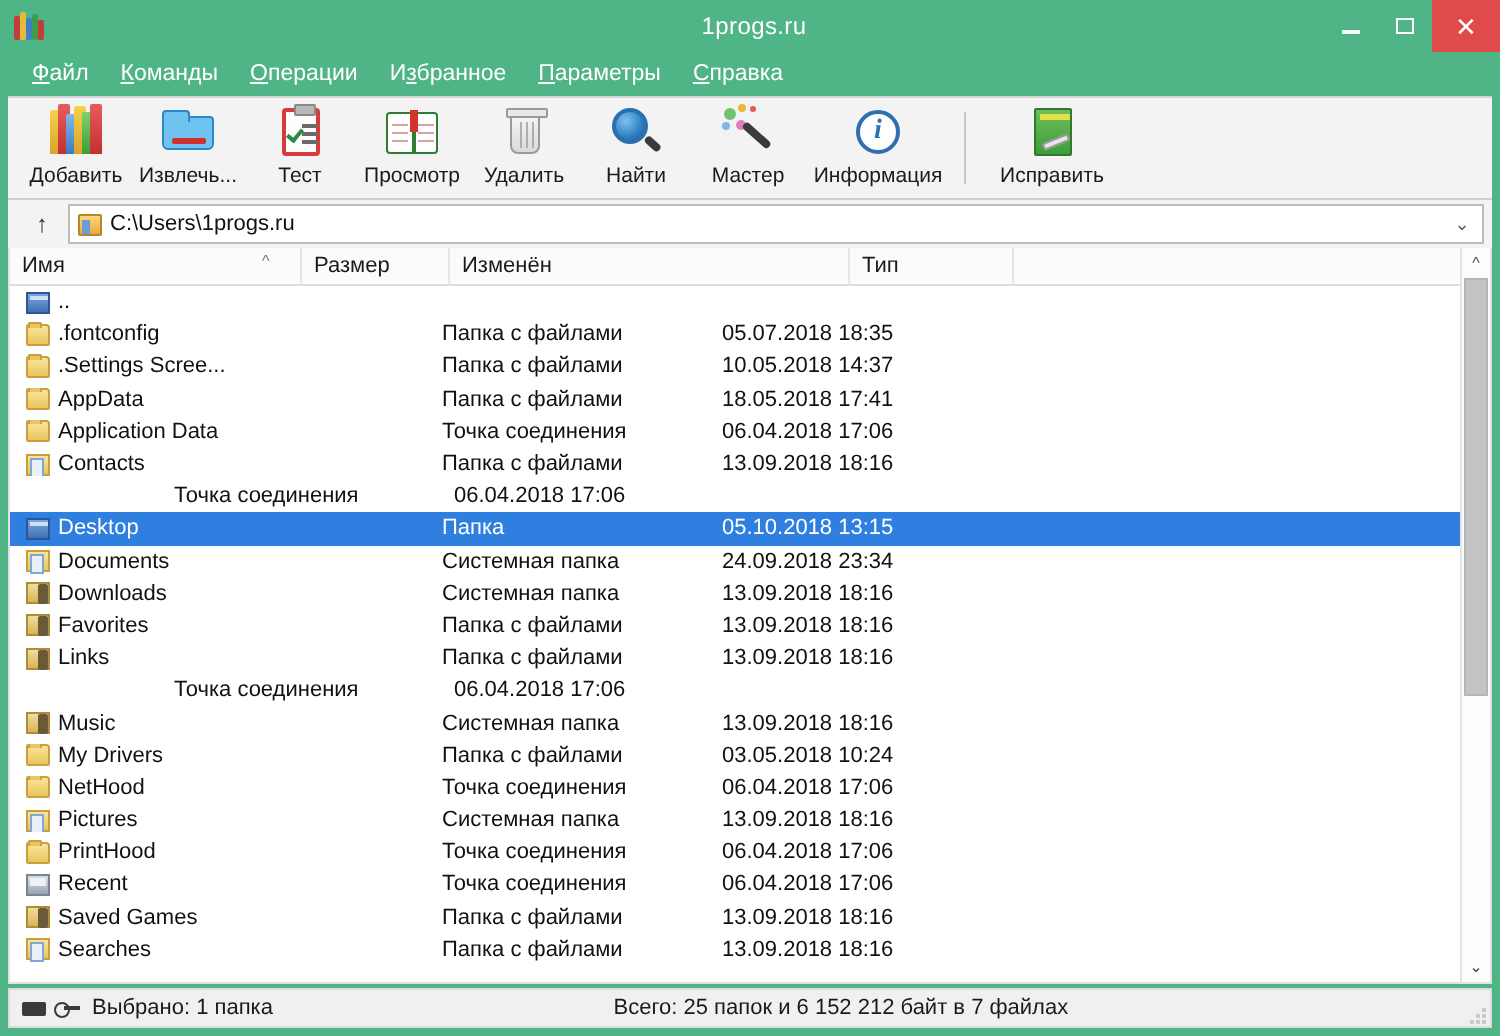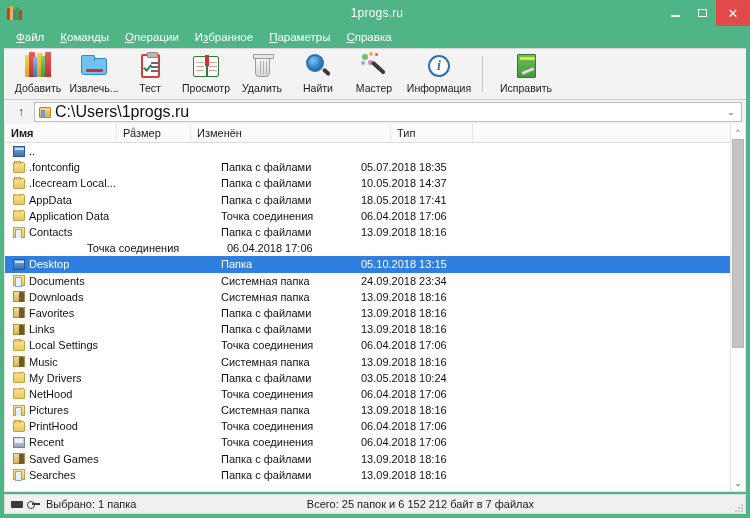--- a/index.html
+++ b/index.html
@@ -180,42 +180,42 @@
     display: flex; align-items: center;
     padding: 0 2px;
   }
   .addr-ico {
     width: 12px; height: 11px; margin: 0 4px 0 2px;
     background: linear-gradient(#ffd87a,#e8a93c);
     border: 1px solid #b8862a; border-radius: 1px; position: relative;
     flex: 0 0 12px;
   }
   .addr-ico:after{content:"";position:absolute;left:1px;top:2px;width:4px;height:7px;background:#6f9cd8;}
-  .addr-text { font-size: 16px; color: #111; flex:1; }
+  .addr-text { font-size: 11px; color: #111; flex:1; }
   .addr-drop { width: 16px; text-align:center; font-size:9px; color:#555; cursor:default;}
 
   
   .listwrap {
     flex: 1;
     background: #ffffff;
     margin: 0 4px;
     display: flex; flex-direction: column;
     overflow: hidden;
     border: 1px solid #e2e2e2; border-top: none;
     position: relative;
   }
   .colhead {
     display: flex; height: 19px; flex: 0 0 19px;
     background: #fbfbfb; border-bottom: 1px solid #dcdcdc;
     font-size: 11px; color: #1a1a1a; align-items: center;
     position: relative;
   }
   .colhead .ch { position: relative; height:19px; display:flex; align-items:center;
     border-right:1px solid #e6e6e6; padding-left:6px; }
-  .ch-name { width: 112px; font-weight: bold; }
+  .ch-name { width: 146px; }
   .ch-size { width: 74px; }
   .ch-type { width: 82px; }
   .ch-mod  { width: 200px; }
   .ch-rest { flex:1; border-right:none !important; }
   .sort-arrow{position:absolute;left:126px;top:2px;font-size:8px;color:#777;}
 
   .rows { flex: 1; overflow: hidden; position: relative; }
   .row {
     display: flex; align-items: center;
     height: 16.2px; font-size: 11px; color: #111;
@@ -439,21 +439,21 @@
             <span class="fico folder"></span>
             <span>.fontconfig</span>
           </div>
           <div class="cell-size"></div>
           <div class="cell-type">Папка с файлами</div>
           <div class="cell-mod">05.07.2018 18:35</div>
         </div>
         <div class="row">
           <div class="cell-name">
             <span class="fico folder"></span>
-            <span>.Icecream Local...</span>
+            <span>.Settings Scree...</span>
           </div>
           <div class="cell-size"></div>
           <div class="cell-type">Папка с файлами</div>
           <div class="cell-mod">10.05.2018 14:37</div>
         </div>
         <div class="row">
           <div class="cell-name">
             <span class="fico folder"></span>
             <span>AppData</span>
           </div>
@@ -523,24 +523,20 @@
         <div class="row">
           <div class="cell-name">
             <span class="fico dark"></span>
             <span>Links</span>
           </div>
           <div class="cell-size"></div>
           <div class="cell-type">Папка с файлами</div>
           <div class="cell-mod">13.09.2018 18:16</div>
         </div>
         <div class="row">
-          <div class="cell-name">
-            <span class="fico folder"></span>
-            <span>Local Settings</span>
-          </div>
           <div class="cell-size"></div>
           <div class="cell-type">Точка соединения</div>
           <div class="cell-mod">06.04.2018 17:06</div>
         </div>
         <div class="row">
           <div class="cell-name">
             <span class="fico dark"></span>
             <span>Music</span>
           </div>
           <div class="cell-size"></div>

